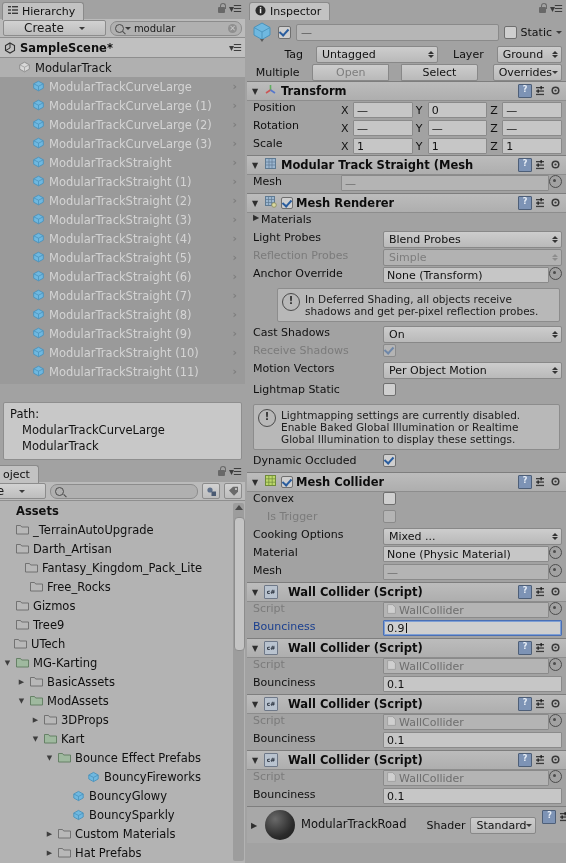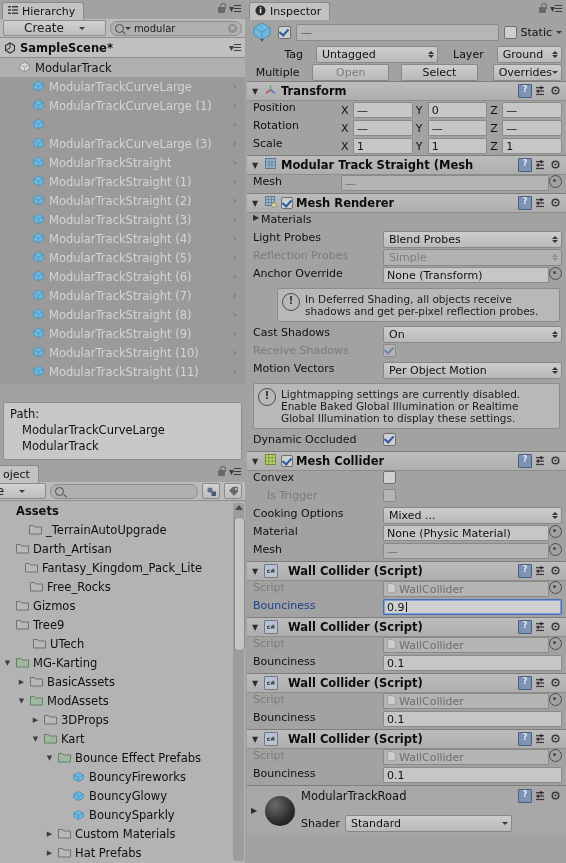--- a/index.html
+++ b/index.html
@@ -231,20 +231,21 @@
                 <path d="M1.7 3.8 L6.5 6.2 L11.3 3.8 M6.5 6.2 L6.5 10.8" fill="none" stroke="#4a92bb" stroke-width=".8"></path>
               </svg></span>
             <span class="lbl">ModularTrackCurveLarge (1)</span>
             <span class="chev">›</span>
           </div>
           <div class="hrow child">
             <span class="cube"><svg width="13" height="13" viewBox="0 0 13 13">
                 <path d="M6.5 1.2 L11.3 3.8 L11.3 8.2 L6.5 10.8 L1.7 8.2 L1.7 3.8 Z" fill="#6fb8e0" stroke="#4a92bb" stroke-width=".9"></path>
                 <path d="M1.7 3.8 L6.5 6.2 L11.3 3.8 M6.5 6.2 L6.5 10.8" fill="none" stroke="#4a92bb" stroke-width=".8"></path>
               </svg></span>
+            <span class="lbl">ModularTrackCurveLarge (2)</span>
             <span class="chev">›</span>
           </div>
           <div class="hrow child">
             <span class="cube"><svg width="13" height="13" viewBox="0 0 13 13">
                 <path d="M6.5 1.2 L11.3 3.8 L11.3 8.2 L6.5 10.8 L1.7 8.2 L1.7 3.8 Z" fill="#6fb8e0" stroke="#4a92bb" stroke-width=".9"></path>
                 <path d="M1.7 3.8 L6.5 6.2 L11.3 3.8 M6.5 6.2 L6.5 10.8" fill="none" stroke="#4a92bb" stroke-width=".8"></path>
               </svg></span>
             <span class="lbl">ModularTrackCurveLarge (3)</span>
             <span class="chev">›</span>
           </div>
@@ -395,32 +396,32 @@
           </svg>
       </div>
     </div>
 
     <div class="ptree">
       <div id="prows">
           <div class="prow" style="padding-left: 3px; font-weight: bold;">
             <span class="tri"></span>
             <span>Assets</span>
           </div>
-          <div class="prow" style="padding-left: 16px;">
-            <span class="tri"></span>
-            <span class="folder"><svg width="13" height="11" viewBox="0 0 13 11">
-                <path d="M.5 1.5 L4.5 1.5 L5.7 3 L12.5 3 L12.5 10 L.5 10 Z" fill="#b8b8b8" stroke="#6a6a6a" stroke-width=".9"></path>
-              </svg></span>
-            <span>_TerrainAutoUpgrade</span>
-          </div>
           <div class="prow" style="padding-left: 3px;">
             <span class="tri"></span>
             <span class="folder"><svg width="13" height="11" viewBox="0 0 13 11">
                 <path d="M.5 1.5 L4.5 1.5 L5.7 3 L12.5 3 L12.5 10 L.5 10 Z" fill="#b8b8b8" stroke="#6a6a6a" stroke-width=".9"></path>
               </svg></span>
+            <span>_TerrainAutoUpgrade</span>
+          </div>
+          <div class="prow" style="padding-left: 3px;">
+            <span class="tri"></span>
+            <span class="folder"><svg width="13" height="11" viewBox="0 0 13 11">
+                <path d="M.5 1.5 L4.5 1.5 L5.7 3 L12.5 3 L12.5 10 L.5 10 Z" fill="#b8b8b8" stroke="#6a6a6a" stroke-width=".9"></path>
+              </svg></span>
             <span>Darth_Artisan</span>
           </div>
           <div class="prow" style="padding-left: 12px;">
             <span class="tri"></span>
             <span class="folder"><svg width="13" height="11" viewBox="0 0 13 11">
                 <path d="M.5 1.5 L4.5 1.5 L5.7 3 L12.5 3 L12.5 10 L.5 10 Z" fill="#b8b8b8" stroke="#6a6a6a" stroke-width=".9"></path>
               </svg></span>
             <span>Fantasy_Kingdom_Pack_Lite</span>
           </div>
           <div class="prow" style="padding-left: 17px;">
@@ -437,21 +438,21 @@
               </svg></span>
             <span>Gizmos</span>
           </div>
           <div class="prow" style="padding-left: 3px;">
             <span class="tri"></span>
             <span class="folder"><svg width="13" height="11" viewBox="0 0 13 11">
                 <path d="M.5 1.5 L4.5 1.5 L5.7 3 L12.5 3 L12.5 10 L.5 10 Z" fill="#b8b8b8" stroke="#6a6a6a" stroke-width=".9"></path>
               </svg></span>
             <span>Tree9</span>
           </div>
-          <div class="prow" style="padding-left: 20px;">
+          <div class="prow" style="padding-left: 1px;">
             <span class="tri"></span>
             <span class="folder"><svg width="13" height="11" viewBox="0 0 13 11">
                 <path d="M.5 1.5 L4.5 1.5 L5.7 3 L12.5 3 L12.5 10 L.5 10 Z" fill="#b8b8b8" stroke="#6a6a6a" stroke-width=".9"></path>
               </svg></span>
             <span>UTech</span>
           </div>
           <div class="prow" style="padding-left: 3px;">
             <span class="tri">▼</span>
             <span class="folder"><svg width="13" height="11" viewBox="0 0 13 11">
                 <path d="M.5 1.5 L4.5 1.5 L5.7 3 L12.5 3 L12.5 10 L.5 10 Z" fill="#9fb99f" stroke="#5f7a5f" stroke-width=".9"></path>
@@ -486,21 +487,21 @@
               </svg></span>
             <span>Kart</span>
           </div>
           <div class="prow" style="padding-left: 45px;">
             <span class="tri">▼</span>
             <span class="folder"><svg width="13" height="11" viewBox="0 0 13 11">
                 <path d="M.5 1.5 L4.5 1.5 L5.7 3 L12.5 3 L12.5 10 L.5 10 Z" fill="#9fb99f" stroke="#5f7a5f" stroke-width=".9"></path>
               </svg></span>
             <span>Bounce Effect Prefabs</span>
           </div>
-          <div class="prow" style="padding-left: 59px;">
+          <div class="prow" style="padding-left: 74px;">
             <span class="tri"></span>
             <span class="folder"><svg width="13" height="13" viewBox="0 0 13 13">
                 <path d="M6.5 1.4 L11.2 4 L11.2 8 L6.5 10.6 L1.8 8 L1.8 4 Z" fill="#6fb8e0" stroke="#4a92bb" stroke-width=".9"></path>
                 <path d="M1.8 4 L6.5 6.4 L11.2 4 M6.5 6.4 L6.5 10.6" fill="none" stroke="#4a92bb" stroke-width=".8"></path>
               </svg></span>
             <span>BouncyFireworks</span>
           </div>
           <div class="prow" style="padding-left: 59px;">
             <span class="tri"></span>
             <span class="folder"><svg width="13" height="13" viewBox="0 0 13 13">
@@ -825,20 +826,24 @@
           <span class="fl" style="width:130px;">Motion Vectors</span>
           <span class="dropdown" style="flex:1;">
             <span>Per Object Motion</span>
             <span class="updown">
                 <i class="u"></i>
                 <i class="d"></i>
               </span>
           </span>
         </div>
 
+        <div class="fieldrow" style="margin-top:3px;">
+          <span class="fl" style="width:130px;">Lightmap Static</span>
+          <span class="cbx"></span>
+        </div>
 
         <div class="helpbox" style="margin-left:6px;">
           <span class="warnico">!</span>
           <span class="helptxt">Lightmapping settings are currently disabled. Enable Baked Global Illumination or Realtime Global Illumination to display these settings.</span>
         </div>
 
         <div class="fieldrow">
           <span class="fl" style="width:130px;">Dynamic Occluded</span>
           <span class="cbx on"></span>
         </div>
@@ -1056,21 +1061,21 @@
               <span class="inp" style="flex:1;">
                 <span>0.1</span>
               </span>
             </div>
           </div>
         </div>
 
       <div class="matrow">
         <span class="fold" style="align-self:center;">▶</span>
         <span class="matpreview"></span>
-        <span style="flex:1;display:flex;flex-direction:column;gap:12px;">
+        <span style="flex:1;display:flex;flex-direction:row;gap:20px;">
           <span style="font-size:11.5px;">ModularTrackRoad</span>
           <span style="display:flex;align-items:center;gap:5px;">
             <span class="fl">Shader</span>
             <span class="dropdown" style="flex:1;">
               <span>Standard</span>
               <span class="caret" style="margin-left:auto;"></span>
             </span>
           </span>
         </span>
         <span class="hdricons" style="align-self:flex-start;">

